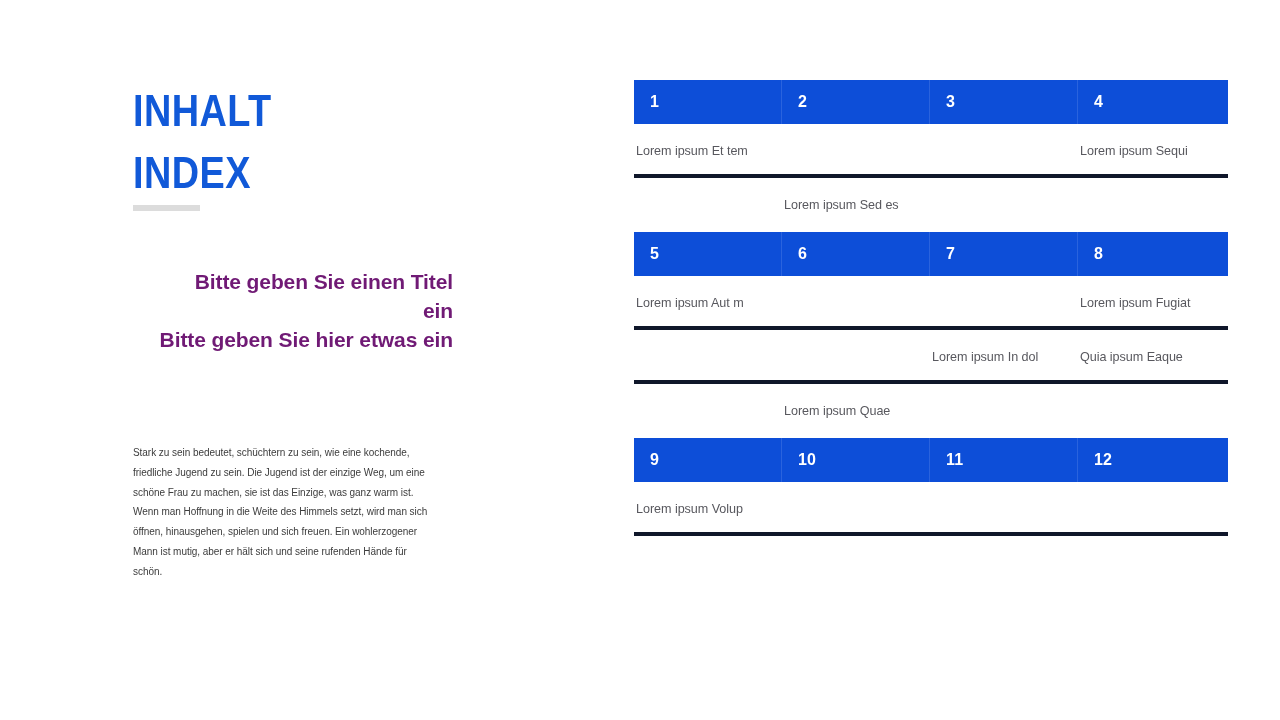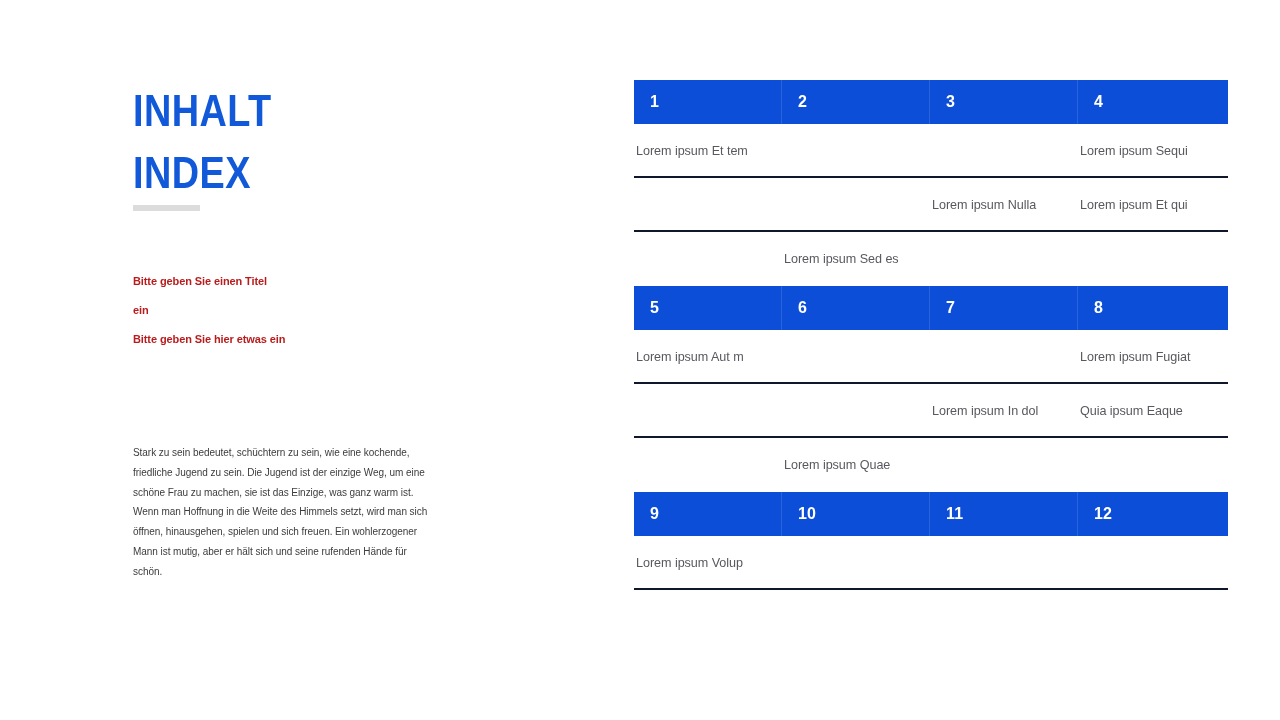--- a/index.html
+++ b/index.html
@@ -58,25 +58,26 @@
 
   .subtitle-block {
     position: absolute;
     left: 0px;
     top: 187px;
     width: 320px;
   }
   .subtitle-line {
     font-family: "Liberation Sans", sans-serif;
     font-weight: 700;
-    font-size: 11px;
+    font-size: 21px;
     line-height: 29px;
-    color: #b91c1c;
+    color: #701a75;
     white-space: nowrap;
     letter-spacing: -0.1px;
+    text-align: right;
   }
 
   .body-copy {
     position: absolute;
     left: 0px;
     top: 363px;
     width: 303px;
     font-family: "Liberation Sans", sans-serif;
     font-size: 10px;
     line-height: 19.8px;
@@ -121,21 +122,21 @@
   }
   .tbl-header .hcell:last-child {
     border-right: none;
     width: 150px;
   }
 
   .tbl-row {
     display: flex;
     width: 594px;
     height: 54px;
-    border-bottom: 2px solid #0f172a;
+    border-bottom: 4px solid #0f172a;
     box-sizing: border-box;
   }
   .tbl-row.no-rule {
     border-bottom: none;
   }
   .tbl-row .cell {
     width: 148px;
     height: 53px;
     box-sizing: border-box;
     display: flex;
@@ -182,26 +183,20 @@
         <div class="hcell">2</div>
         <div class="hcell">3</div>
         <div class="hcell">4</div>
       </div>
       <div class="tbl-row">
         <div class="cell">Lorem ipsum Et tem</div>
         <div class="cell"></div>
         <div class="cell"></div>
         <div class="cell">Lorem ipsum Sequi</div>
       </div>
-      <div class="tbl-row">
-        <div class="cell"></div>
-        <div class="cell"></div>
-        <div class="cell">Lorem ipsum Nulla</div>
-        <div class="cell">Lorem ipsum Et qui</div>
-      </div>
       <div class="tbl-row no-rule">
         <div class="cell"></div>
         <div class="cell">Lorem ipsum Sed es</div>
         <div class="cell"></div>
         <div class="cell"></div>
       </div>
     </div>
 
     <div class="tbl-block">
       <div class="tbl-header">

